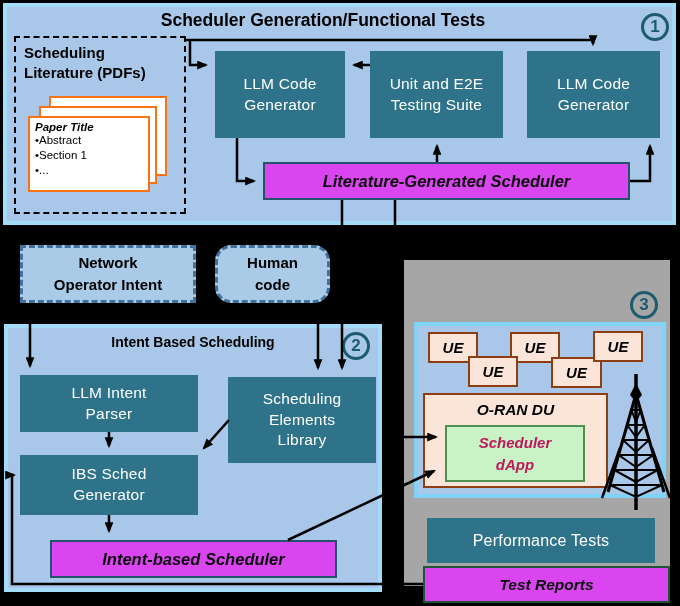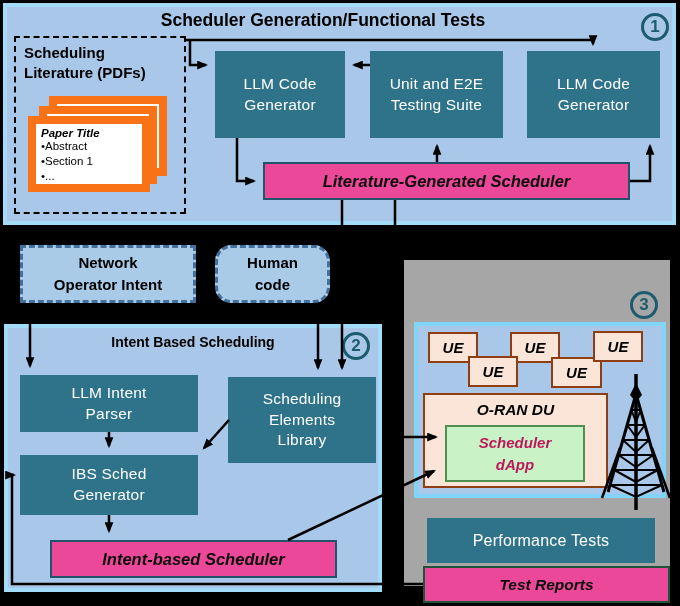--- a/index.html
+++ b/index.html
@@ -14,32 +14,32 @@
     width:28px; height:28px; border-radius:50%; border:3px solid #1d5b6e;
     color:#1d5b6e; font-weight:bold; font-size:17px;
     display:flex; align-items:center; justify-content:center; z-index:20; background:transparent;
   }
   .teal {
     background:#2e7389; color:#fff; display:flex; flex-direction:column;
     justify-content:center; align-items:center; text-align:center;
     font-size:15.5px; line-height:1.35; z-index:10; letter-spacing:.2px;
   }
   .greenbar {
-    background:#ec4899; border:2px solid #22536b; color:#0b0b0b;
+    background:#d946ef; border:2px solid #22536b; color:#0b0b0b;
     display:flex; align-items:center; justify-content:center; text-align:center;
     font-weight:bold; font-style:italic; font-size:16.5px; z-index:10;
   }
   .dashed-input {
     background:#a9cbe8; border:3px dashed #41719c; color:#000;
     display:flex; flex-direction:column; justify-content:center; align-items:center;
     font-weight:bold; font-size:15px; line-height:1.45; text-align:center; z-index:10;
   }
   .lit-box { border:2.5px dashed #000; z-index:5; }
   .lit-title { font-weight:bold; font-size:15px; line-height:1.3; color:#000; }
-  .page { background:#fff; border:8px solid #f97316; z-index:6; }
+  .page { background:#fff; border:2px solid #f97316; z-index:6; }
   .page-front { padding:3px 5px; }
   .paper-title { font-weight:bold; font-style:italic; font-size:11.5px; color:#000; }
   .paper-line { font-size:11.5px; line-height:1.3; color:#000; }
   .peach { background:#fbe5d8; border:2px solid #8f3e14; z-index:10; }
   .ue {
     display:flex; align-items:center; justify-content:center;
     font-weight:bold; font-style:italic; font-size:15px; color:#000;
   }
   .oran-title { text-align:center; font-weight:bold; font-style:italic; font-size:15.5px; margin-top:6px; color:#000; }
   .dapp {

